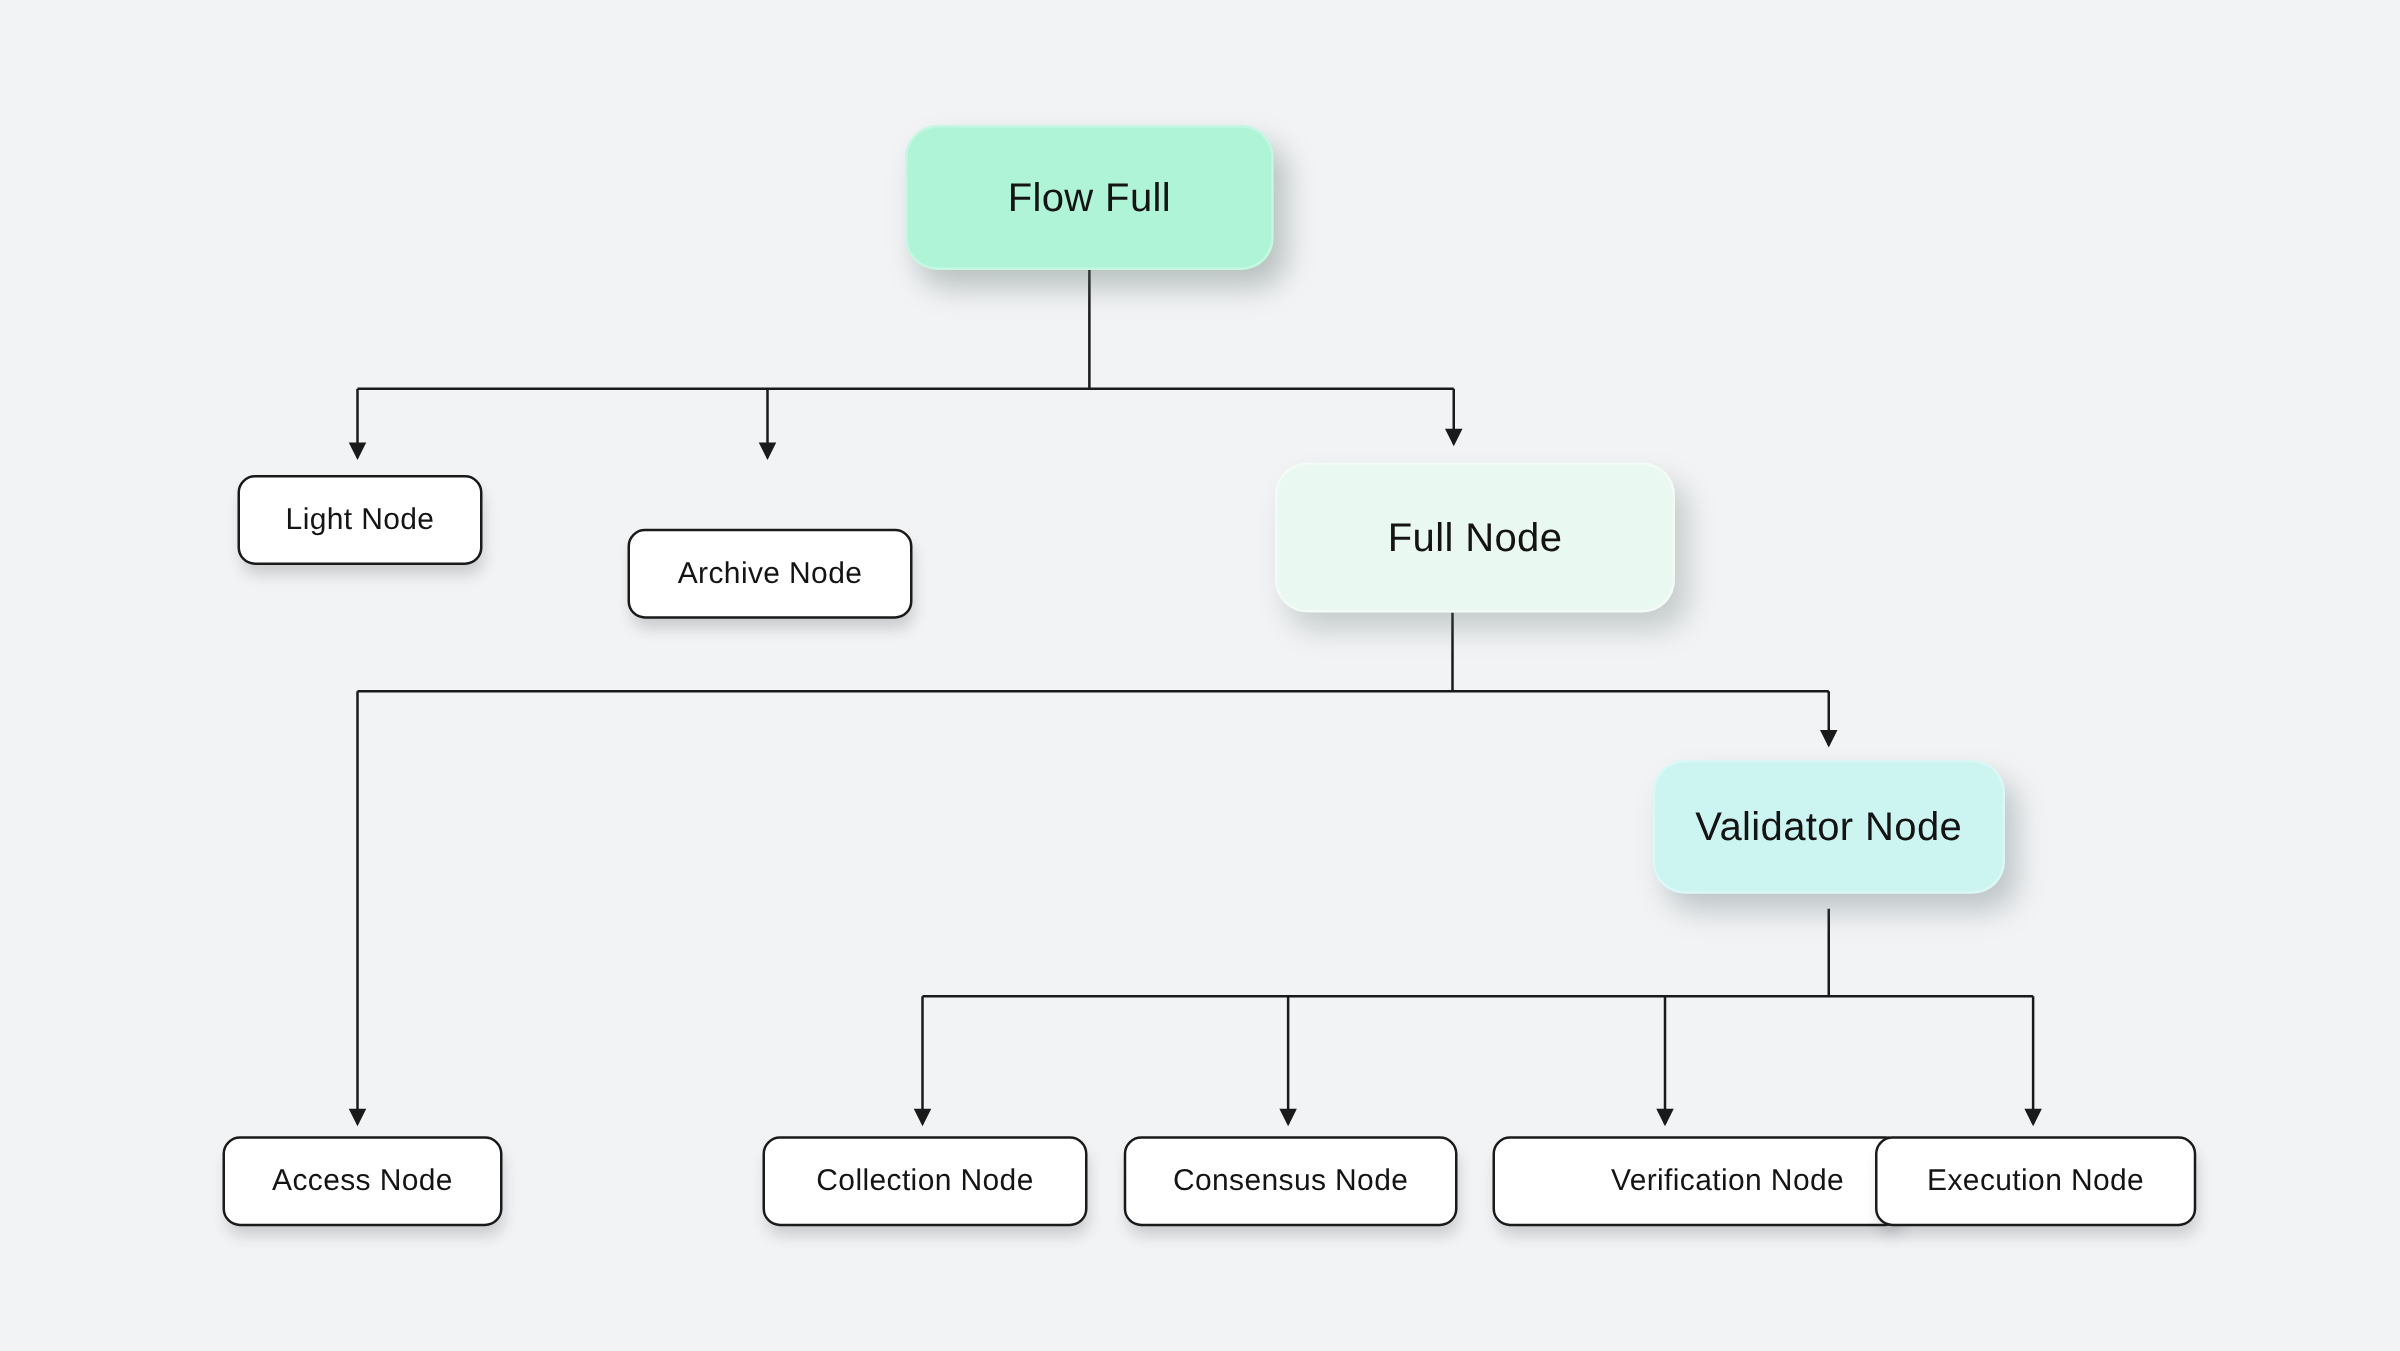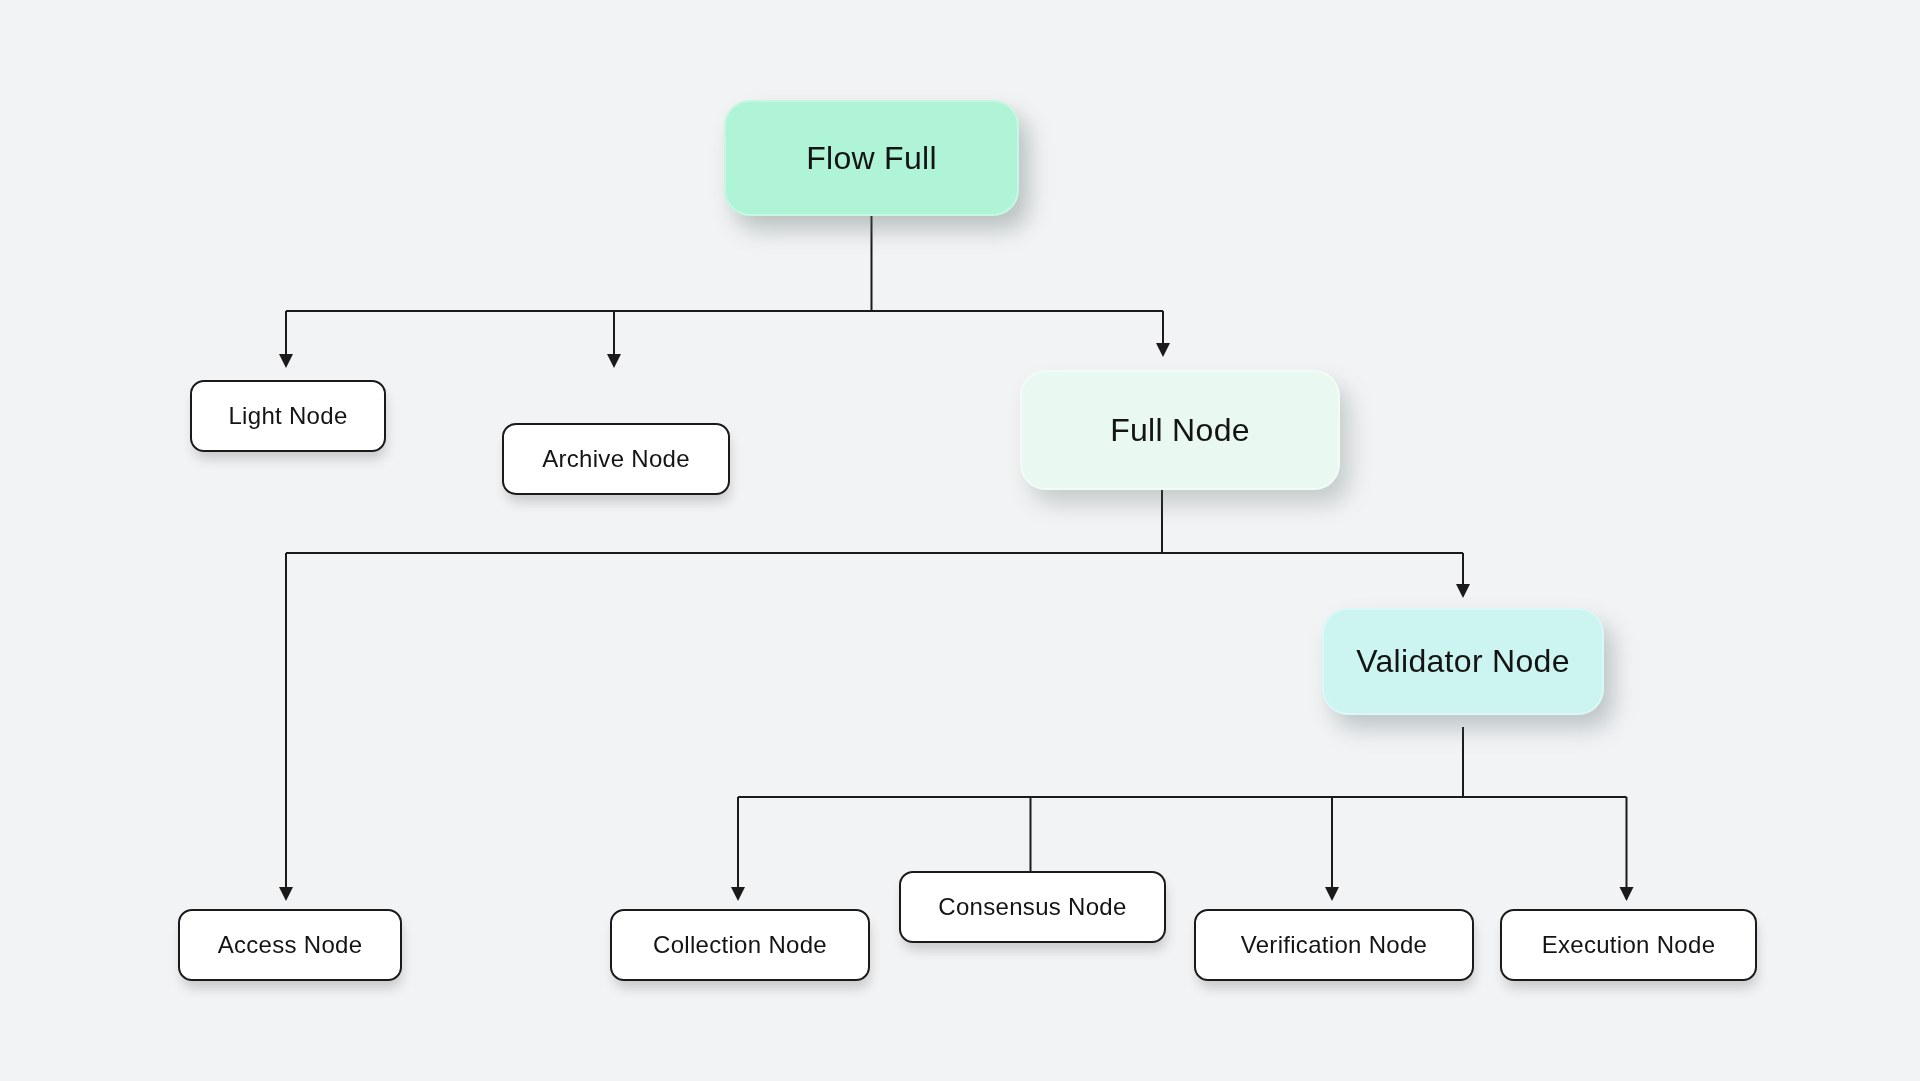--- a/index.html
+++ b/index.html
@@ -116,23 +116,23 @@
   <div class="node branch validator" style="left:1322px; top:608px; width:282px; height:107px;">
     <span>Validator Node</span>
   </div>
 
   <div class="node leaf" style="left:178px; top:909px; width:220px; height:68px;">
     <span>Access Node</span>
   </div>
   <div class="node leaf" style="left:610px; top:909px; width:256px; height:68px;">
     <span>Collection Node</span>
   </div>
-  <div class="node leaf" style="left:899px; top:871px; width:263px; height:68px;text-align:right;">
+  <div class="node leaf" style="left:899px; top:909px; width:263px; height:68px;text-align:right;">
     <span>Consensus Node</span>
   </div>
-  <div class="node leaf" style="left:1194px; top:909px; width:276px; height:68px;">
+  <div class="node leaf" style="left:1194px; top:909px; width:276px; height:68px;padding-left:48px;">
     <span>Verification Node</span>
   </div>
   <div class="node leaf" style="left:1500px; top:909px; width:253px; height:68px;">
     <span>Execution Node</span>
   </div>
 
 </div>
 
 </body></html>

